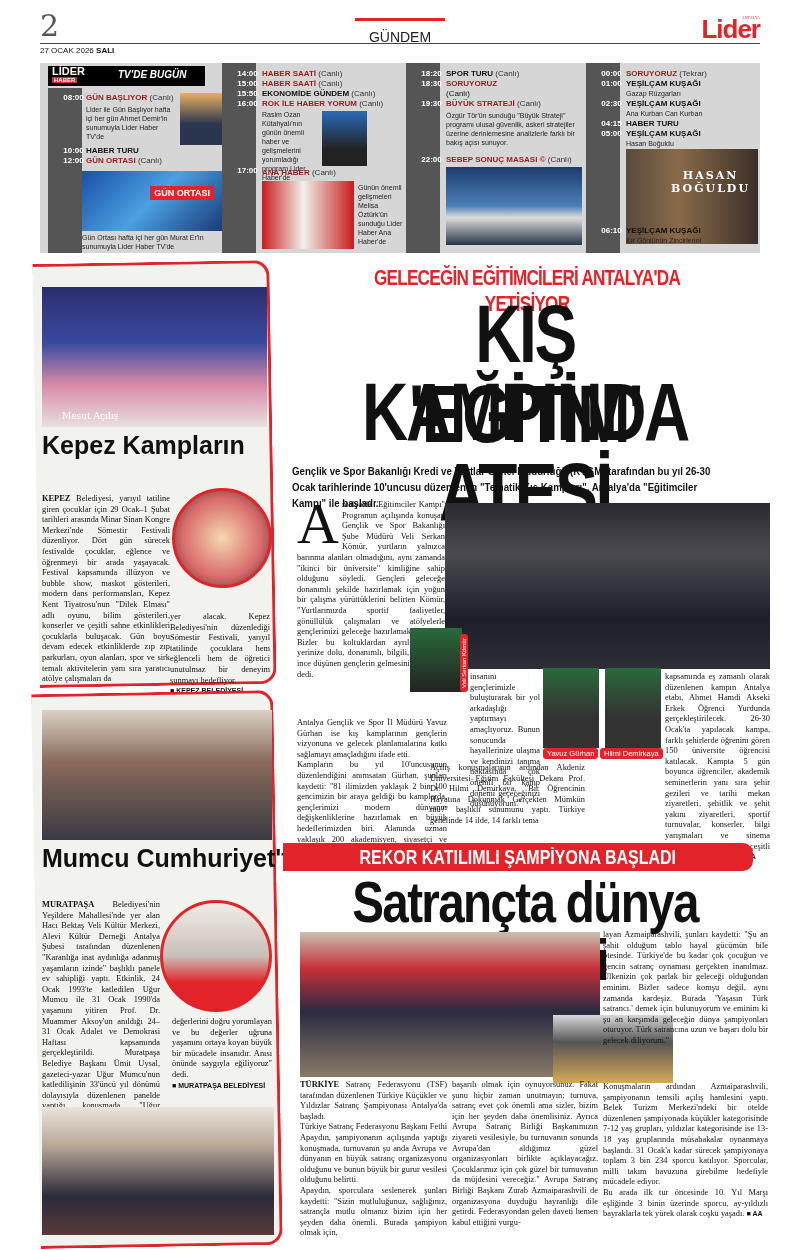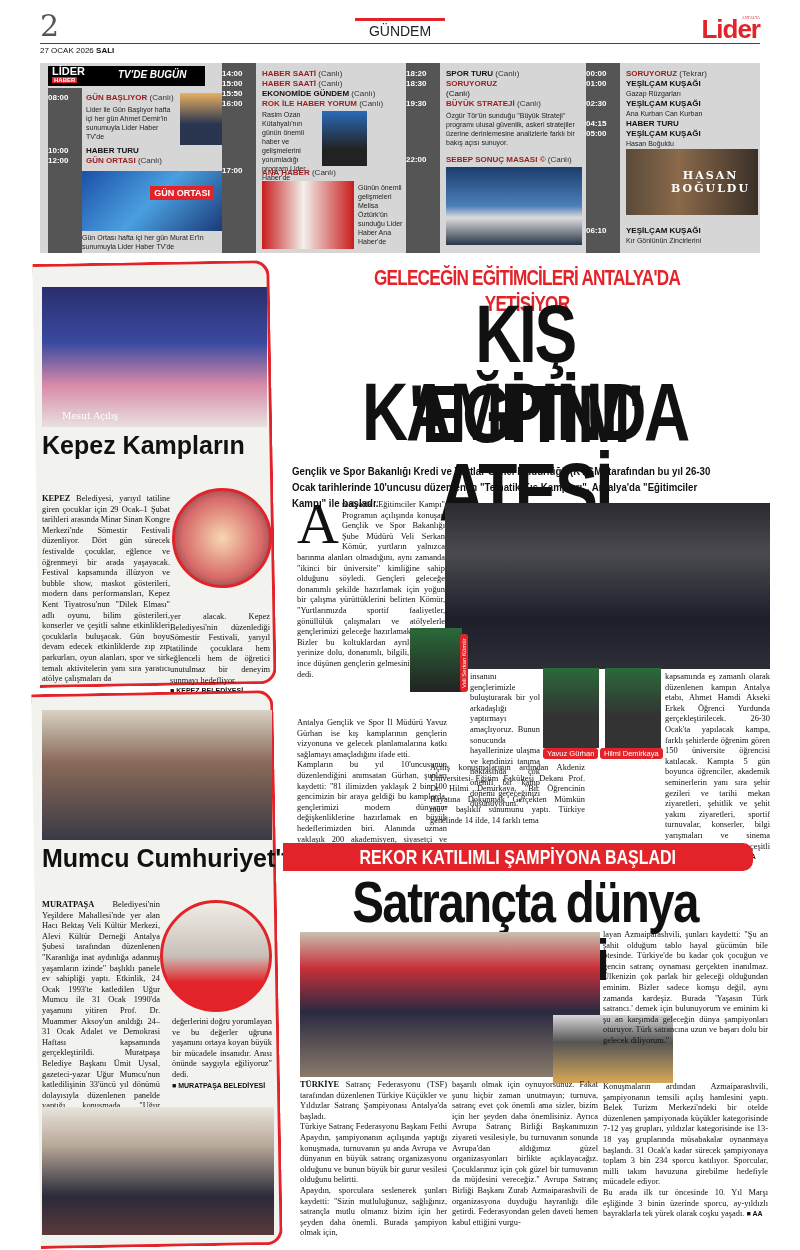--- a/index.html
+++ b/index.html
@@ -1,30 +1,30 @@
 <!DOCTYPE html>
 <html><head>
 <meta charset="utf-8">
 <style>
 *{box-sizing:border-box;margin:0;padding:0}
 body{width:800px;height:1250px;background:#fff;position:relative;overflow:hidden;font-family:"Liberation Serif",serif;color:#111}
 .abs{position:absolute}
 .sans{font-family:"Liberation Sans",sans-serif}
 
 #pgnum{left:40px;top:8px;font-size:30px;color:#555;font-family:"DejaVu Serif",serif;font-weight:300}
-#section{left:355px;top:18px;width:90px;text-align:center;font-size:14px;color:#222;border-top:3px solid #e2242a;padding-top:2px}
+#section{left:355px;top:18px;width:90px;text-align:center;font-size:14px;color:#222;border-top:3px solid #e2242a;padding-top:8px}
 #logo{right:40px;top:14px;font-size:26px;font-weight:bold;color:#e2242a;font-family:"Liberation Sans",sans-serif;letter-spacing:-1px}
 #logo-sub{right:40px;top:15px;font-size:4px;color:#e2242a}
 #hline{left:40px;top:43px;width:720px;border-top:1px solid #444}
 #date{left:40px;top:46px;font-size:8px}
 
 #tv{left:40px;top:63px;width:720px;height:190px;background:#d6d6d6}
 .tvcol{position:absolute;top:0;height:190px}
 .timebar{position:absolute;top:0;width:34px;height:190px;background:#555}
-.tm{position:absolute;left:0;width:51px;text-align:left;color:#fff;font-size:8px;font-weight:bold;font-family:"Liberation Sans",sans-serif}
+.tm{position:absolute;left:0;width:51px;text-align:center;color:#fff;font-size:8px;font-weight:bold;font-family:"Liberation Sans",sans-serif}
 .pt{position:absolute;font-size:8px;font-weight:bold;font-family:"Liberation Sans",sans-serif;white-space:nowrap}
 .pt.red{color:#9b1b1b}
 .pt .live{font-weight:normal;color:#333}
 .pd{position:absolute;font-size:7px;font-family:"Liberation Sans",sans-serif;color:#222;line-height:9px}
 #tvlogo{position:absolute;left:8px;top:3px;width:157px;height:20px;background:#000;color:#fff;font-family:"Liberation Sans",sans-serif}
 
 .photo{position:absolute;overflow:hidden}
 .bodytext{position:absolute;font-size:8.4px;line-height:10.6px;text-align:justify}
 .credit{font-family:"Liberation Sans",sans-serif;font-weight:bold;font-size:7px}
 .h-left{position:absolute;font-family:"Liberation Sans",sans-serif;font-weight:bold;color:#111;line-height:26px;font-size:25px}
@@ -114,21 +114,21 @@
     <div class="tm" style="top:66px">05:00</div>
     <div class="tm" style="top:163px">06:10</div>
     <div class="pt red" style="left:40px;top:6px"><span>SORUYORUZ</span> <span class="live">(Tekrar)</span></div>
     <div class="pt" style="left:40px;top:16px">YEŞİLÇAM KUŞAĞI</div>
     <div class="pd" style="left:40px;top:26px">Gazap Rüzgarları</div>
     <div class="pt" style="left:40px;top:36px">YEŞİLÇAM KUŞAĞI</div>
     <div class="pd" style="left:40px;top:46px">Ana Kurban Can Kurban</div>
     <div class="pt" style="left:40px;top:56px">HABER TURU</div>
     <div class="pt" style="left:40px;top:66px">YEŞİLÇAM KUŞAĞI</div>
     <div class="pd" style="left:40px;top:76px">Hasan Boğuldu</div>
-    <div class="photo" style="left:40px;top:86px;width:132px;height:66px;background:linear-gradient(90deg,#5a4a3a,#8a6a4a 40%,#3a3028)">
+    <div class="photo" style="left:40px;top:86px;width:132px;height:95px;background:linear-gradient(90deg,#5a4a3a,#8a6a4a 40%,#3a3028)">
       <div style="position:absolute;right:8px;top:20px;color:#fff;font-family:'DejaVu Serif',serif;font-weight:bold;font-size:11px;letter-spacing:2px;text-align:center;line-height:13px">
         <div>HASAN</div>
         <div>BOĞULDU</div>
       </div>
     </div>
     <div class="pt" style="left:40px;top:163px">YEŞİLÇAM KUŞAĞI</div>
     <div class="pd" style="left:40px;top:173px">Kır Gönlünün Zincirlerini</div>
   </div>
 </div>
 

